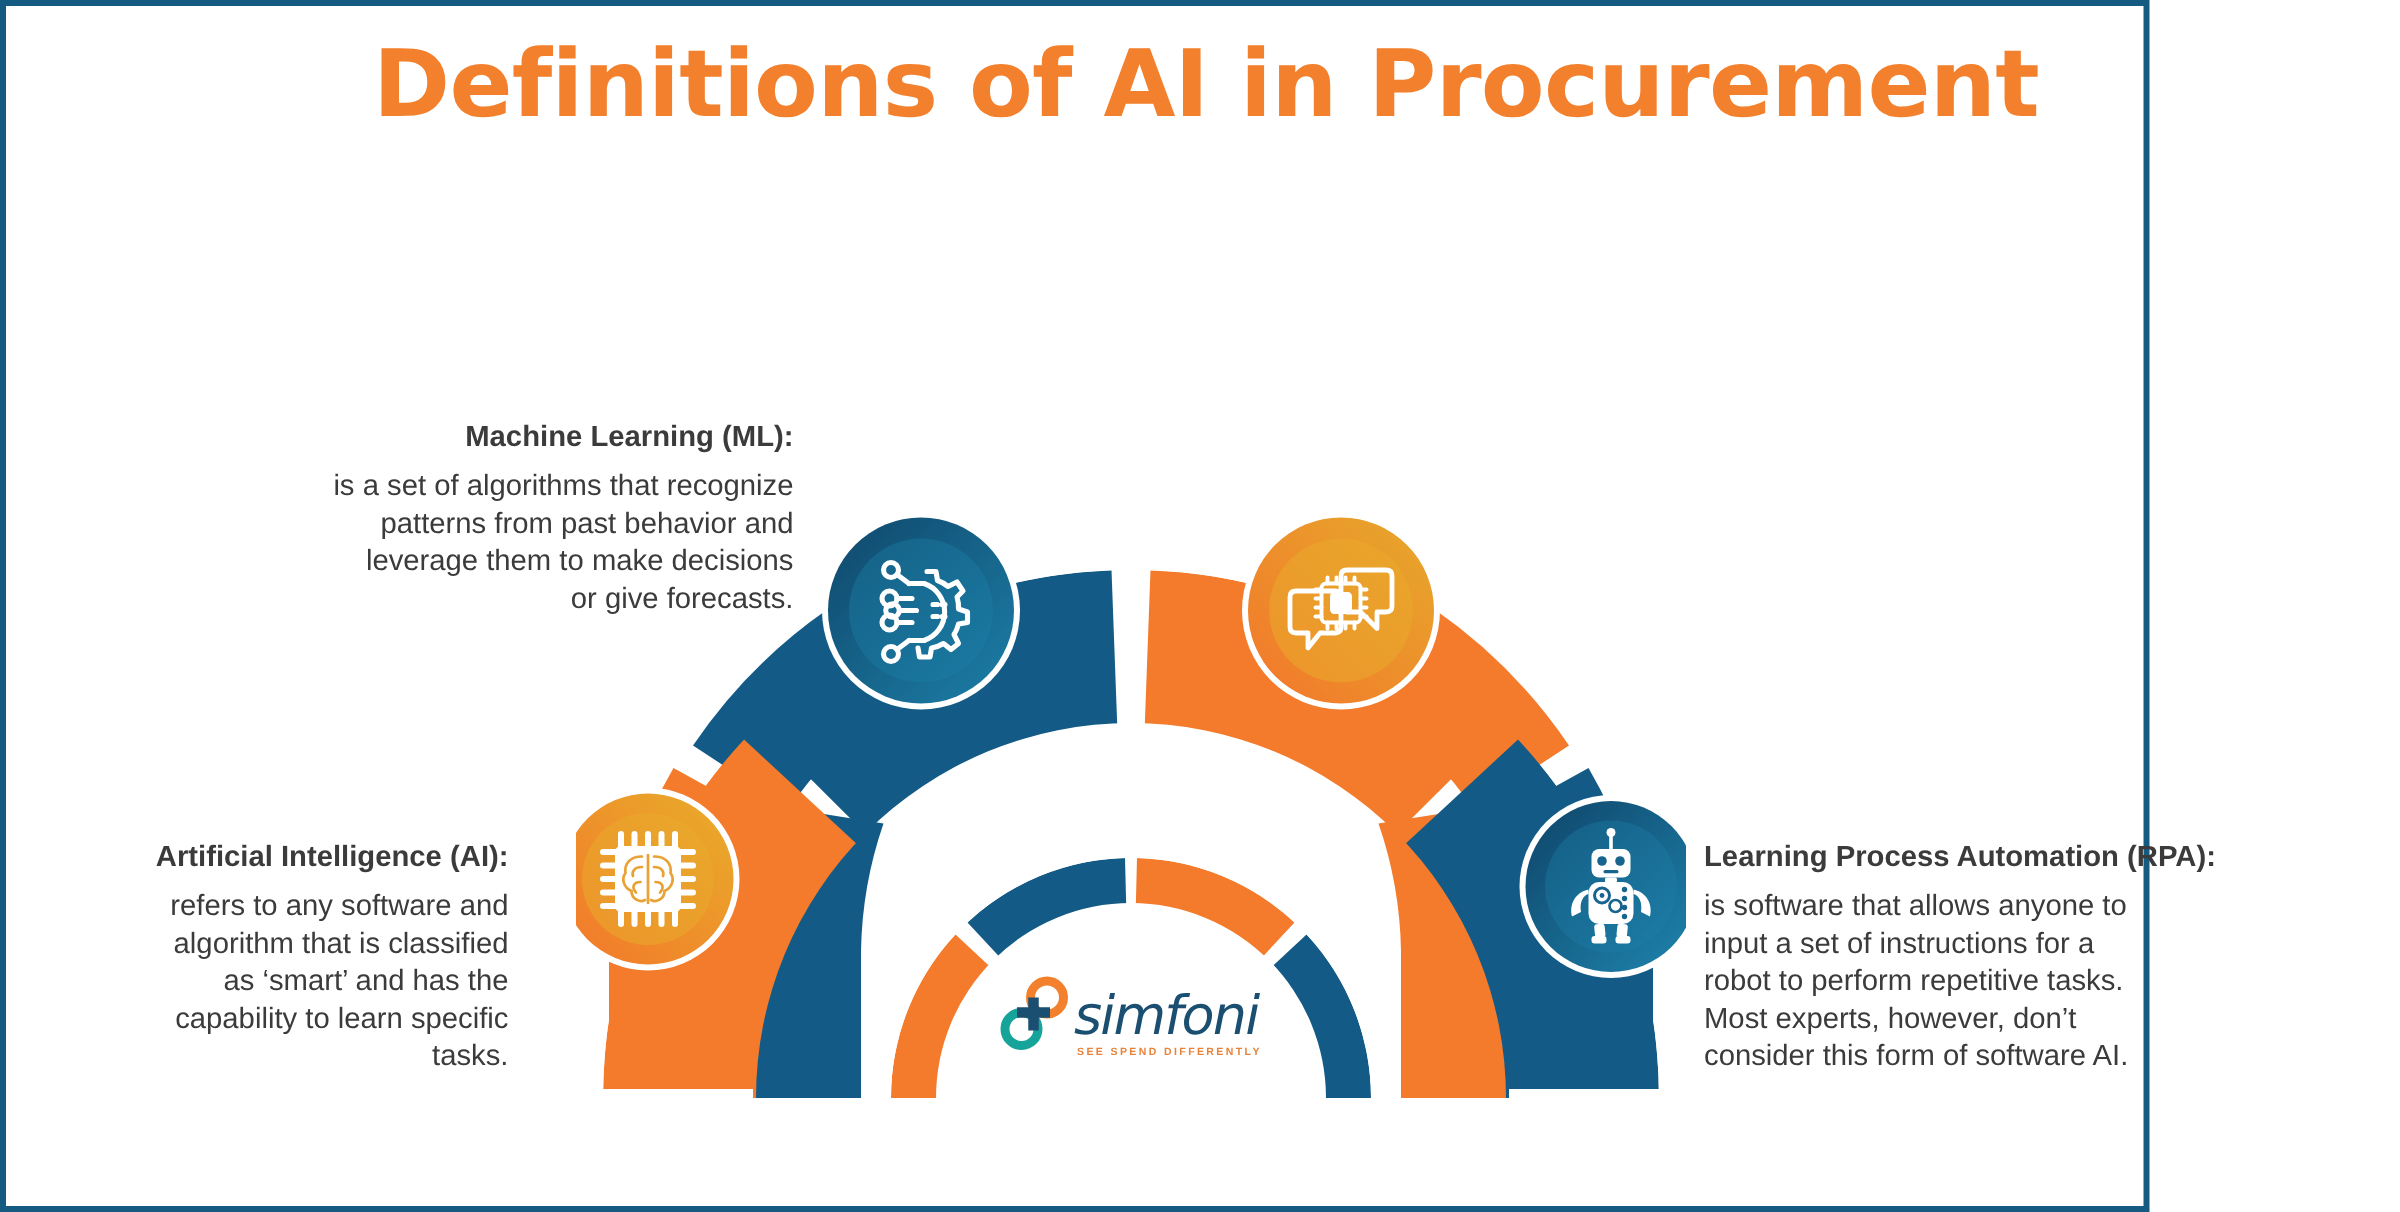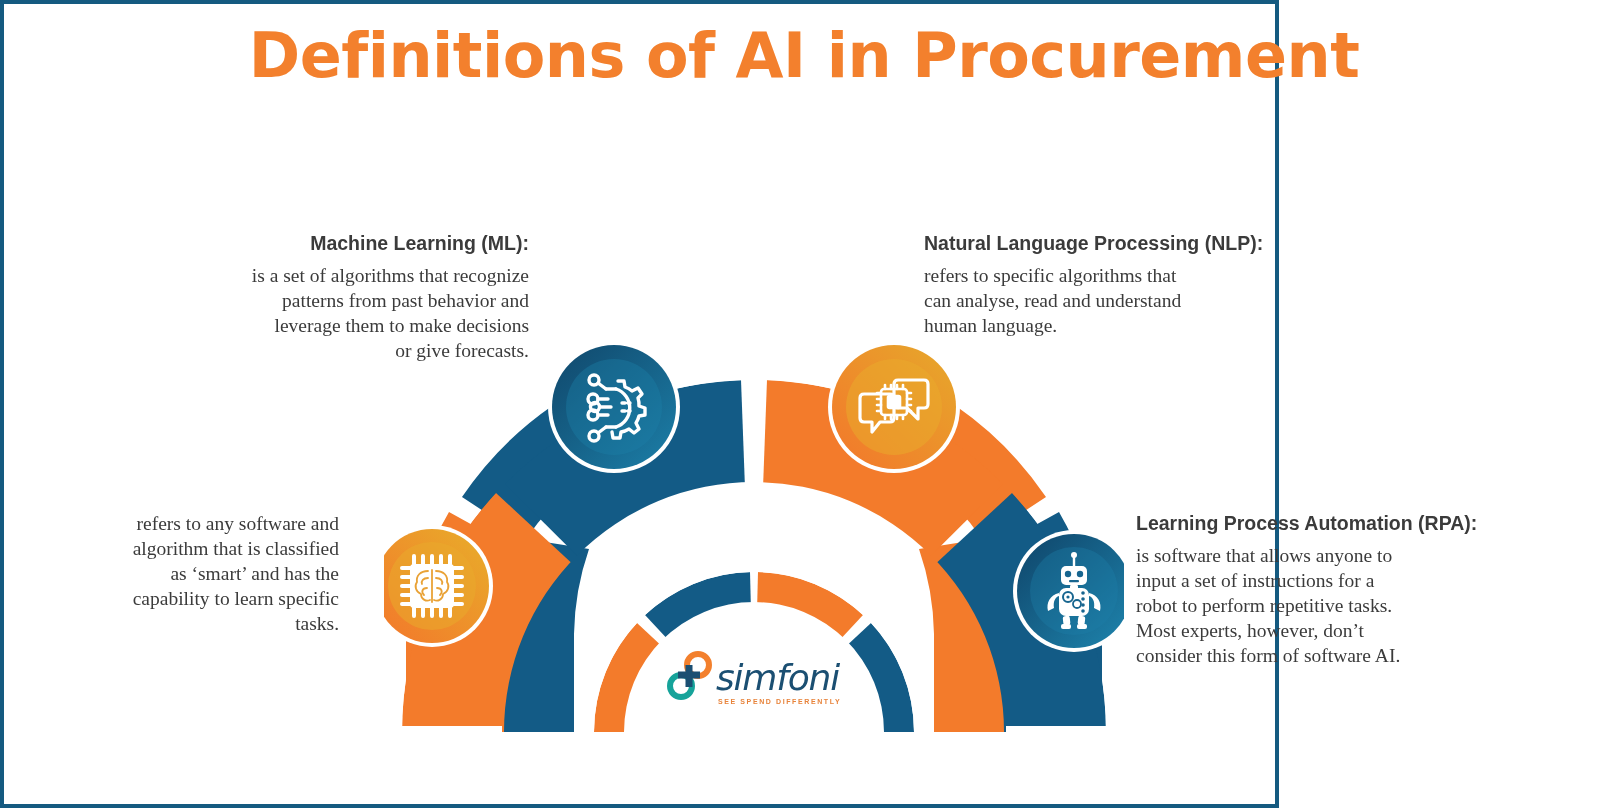--- a/index.html
+++ b/index.html
@@ -5,54 +5,54 @@
 <style>
   html,body{margin:0;padding:0;}
   body{
     width:1600px;height:808px;
     background:#ffffff;
     font-family:"Liberation Sans", sans-serif;
     overflow:hidden;
   }
   #page{
     position:relative;
-    width:1279px;height:808px;
+    width:1433px;height:808px;
     box-sizing:border-box;
     border:4px solid #155a80;
     background:#ffffff;
   }
 
   
   #title{
     position:absolute;
     top:18px;left:0;width:1600px;
     text-align:center;
     font-size:62px;
     font-weight:bold;
     letter-spacing:-0.5px;
     color:#F3802D;
     font-family:"DejaVu Sans", sans-serif;
     line-height:1.1;
   }
 
   
-  .block{position:absolute;}
+  .block{position:absolute;margin-top:48px;}
   .block .head{
     font-size:19.5px;
     font-weight:bold;
     color:#3b3b3b;
     margin-bottom:9px;
     font-family:"Liberation Sans", sans-serif;
   }
   .block .body{
     font-size:19.5px;
     color:#3b3b3b;
     line-height:1.28;
     white-space:pre-line;
-    font-family:Liberation Serif, serif;
+    font-family:Liberation Sans, sans-serif;
   }
   .right-align{text-align:right;}
   .left-align{text-align:left;}
 
   #block-ml{ left:110px;  top:228px;  width:415px; }
   #block-nlp{ left:920px; top:228px;  width:420px; }
   #block-ai{ left:30px;   top:508px;  width:305px; }
   #block-rpa{ left:1132px;top:508px;  width:400px; }
 
   
@@ -353,28 +353,23 @@
   </div>
 
   <div class="block right-align" id="block-ml">
     <div class="head">Machine Learning (ML):</div>
     <div class="body">is a set of algorithms that recognize
 patterns from past behavior and
 leverage them to make decisions
 or give forecasts.</div>
   </div>
 
-  <div class="block left-align" id="block-nlp">
-    <div class="head">Natural Language Processing (NLP):</div>
-    <div class="body">refers to specific algorithms that
-can analyse, read and understand
-human language.</div>
-  </div>
 
   <div class="block right-align" id="block-ai">
+    <div class="head">Artificial Intelligence (AI):</div>
     <div class="body">refers to any software and
 algorithm that is classified
 as ‘smart’ and has the
 capability to learn specific
 tasks.</div>
   </div>
 
   <div class="block left-align" id="block-rpa">
     <div class="head">Learning Process Automation (RPA):</div>
     <div class="body">is software that allows anyone to

